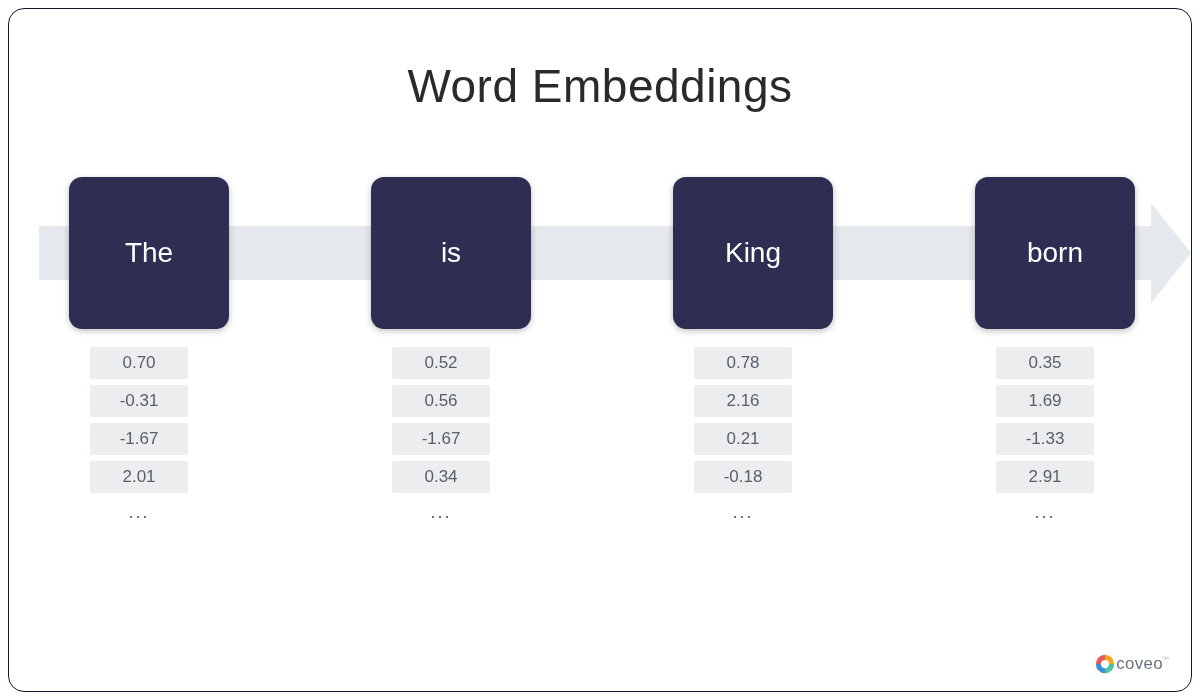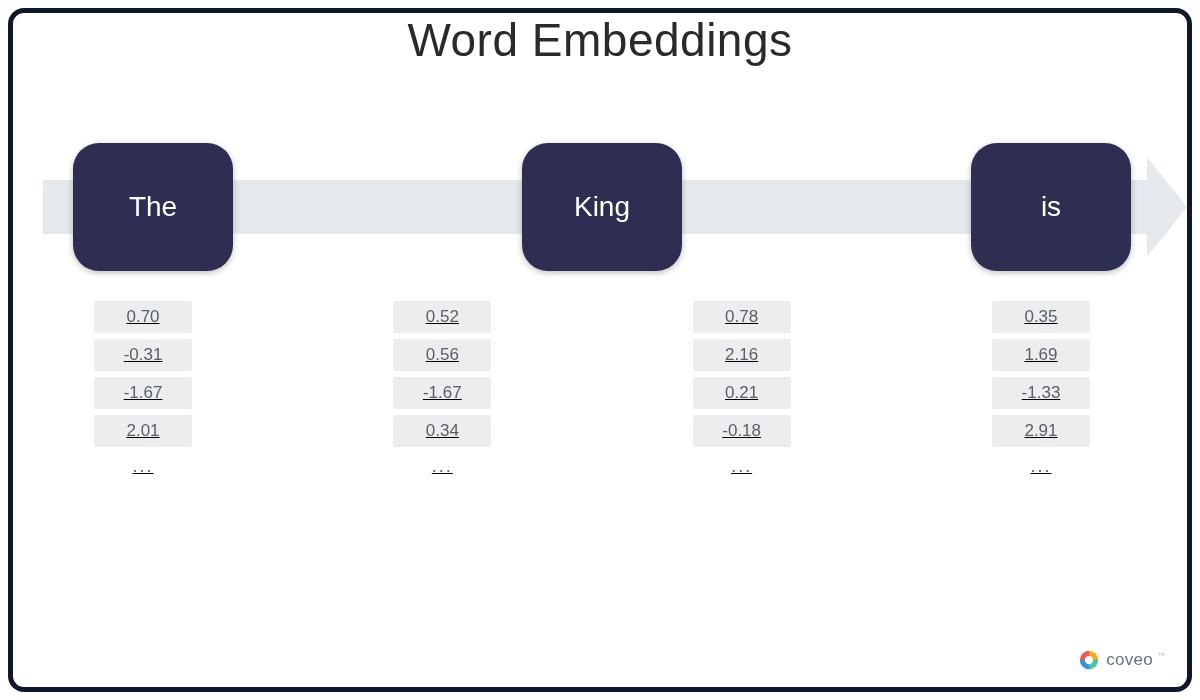--- a/index.html
+++ b/index.html
@@ -13,24 +13,25 @@
       width: 1200px;
       height: 700px;
       display: flex;
       align-items: flex-start;
       justify-content: center;
       padding: 8px;
     }
     .card {
       width: 1184px;
       height: 684px;
-      border: 5px solid #0f172a;
+      border: 1px solid #0f172a;
       border-radius: 16px;
       background: #fff;
       position: relative;
+      padding-top: 50px;
     }
     .title {
       text-align: center;
       font-size: 46px;
       font-weight: 300;
       color: #2a2a2a;
       letter-spacing: 0.5px;
       margin-bottom: 70px;
     }
     .arrow-row {
@@ -70,24 +71,24 @@
       padding: 0 66px 0 50px;
     }
     .word-col {
       display: flex;
       flex-direction: column;
       align-items: center;
       width: 160px;
     }
     .word-box {
       width: 160px;
-      height: 128px;
+      height: 152px;
       background: #2e2e52;
       color: #fff;
-      border-radius: 26px;
+      border-radius: 13px;
       display: flex;
       align-items: center;
       justify-content: center;
       font-size: 28px;
       font-weight: 300;
       box-shadow: 0 2px 6px rgba(0,0,0,0.25);
       margin-left: 20px;
     }
     .vectors {
       margin-top: 24px;
@@ -116,29 +117,27 @@
       align-items: center;
       justify-content: center;
     }
     .content-row {
       position: relative;
     }
     .columns {
       display: flex;
       justify-content: space-between;
       padding: 0 66px 0 50px;
-      text-decoration: underline;
     }
     .logo {
       position: absolute;
       bottom: 16px;
       right: 22px;
       display: flex;
       align-items: center;
-      gap: 6px;
     }
     .logo-mark {
       width: 22px;
       height: 22px;
       position: relative;
     }
     .logo-mark svg {
       width: 22px;
       height: 22px;
     }
@@ -164,24 +163,27 @@
 
   <div class="content-row">
     <div class="arrow-row">
       <div class="arrow-shaft"></div>
       <div class="arrow-head"></div>
       <div class="boxes">
         <div class="word-col">
           <div class="word-box">The</div>
         </div>
         <div class="word-col">
+          <div class="word-box">is</div>
+        </div>
+        <div class="word-col">
           <div class="word-box">King</div>
         </div>
         <div class="word-col">
-          <div class="word-box">is</div>
+          <div class="word-box">born</div>
         </div>
       </div>
     </div>
 
     <div class="columns">
       <div class="word-col">
         <div class="vectors">
           <div class="val">0.70</div>
           <div class="val">-0.31</div>
           <div class="val">-1.67</div>

